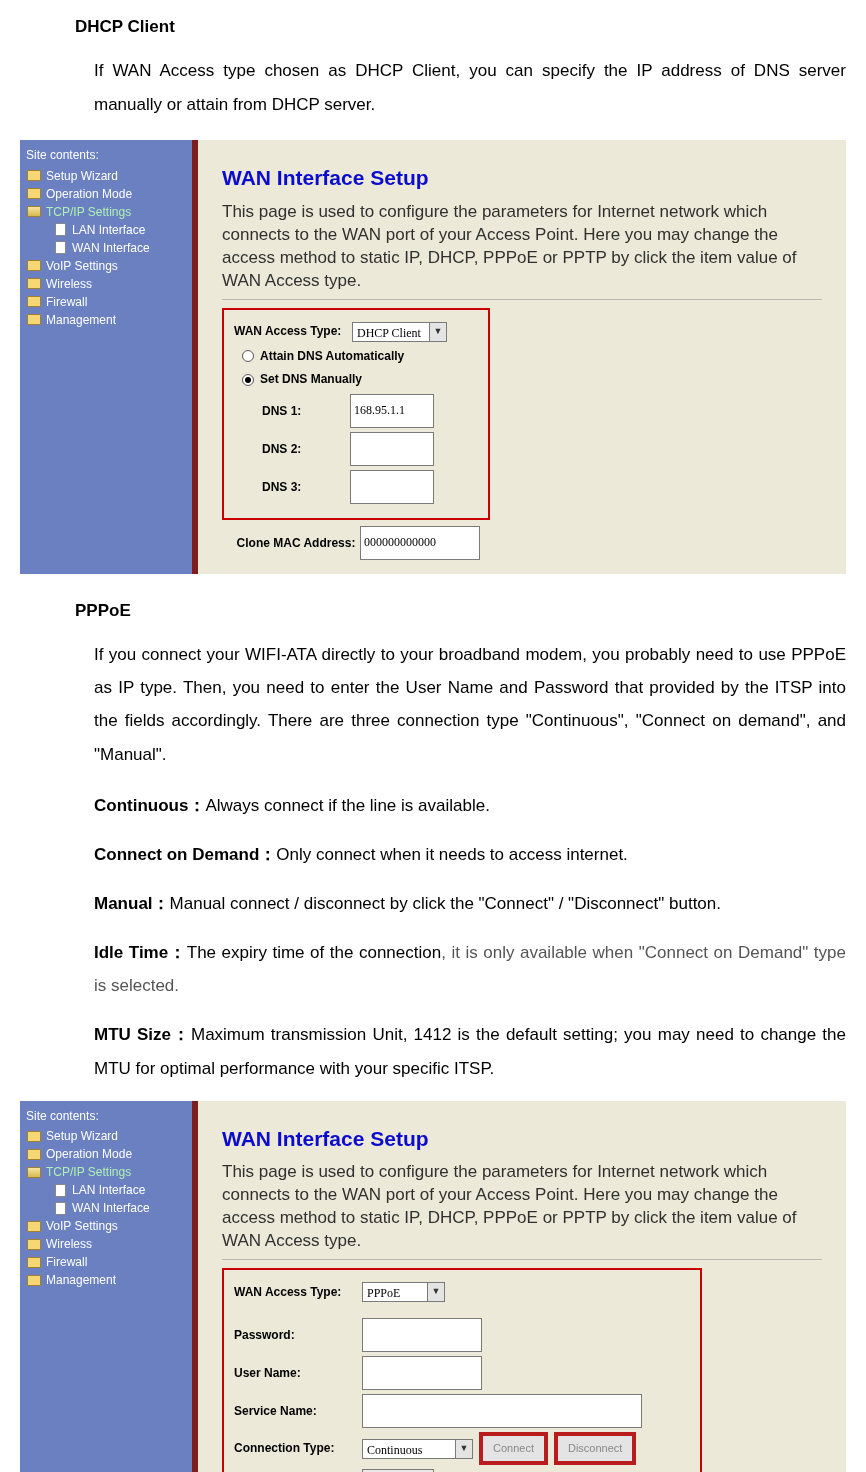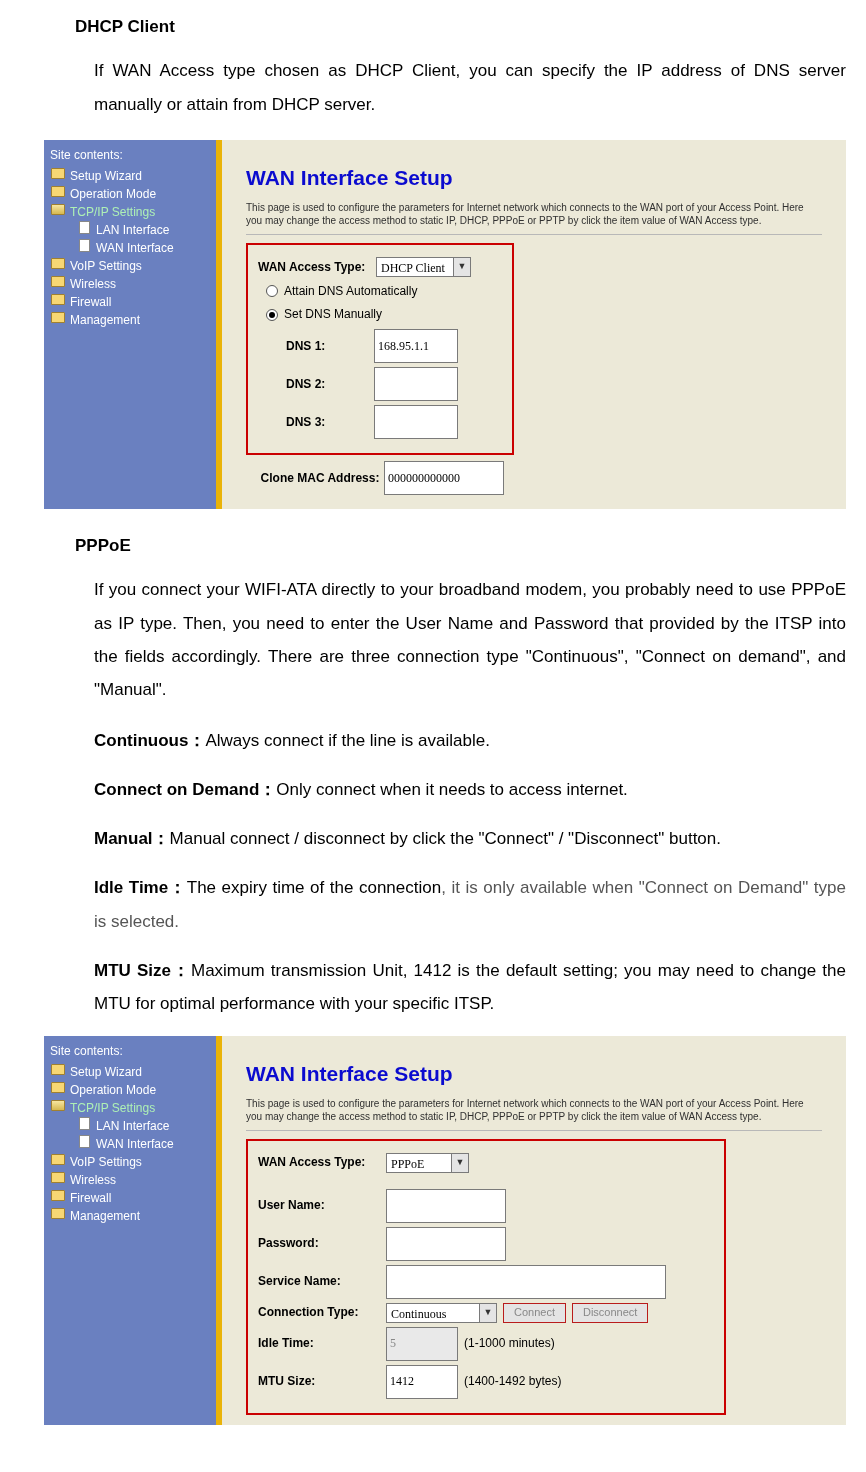--- a/index.html
+++ b/index.html
@@ -40,33 +40,33 @@
     display: flex;
     align-items: stretch;
     margin: 6px 0 24px 0;
     width: 100%;
   }
   .screenshot.first { height: auto; }
 
   .sidebar {
     width: 178px;
     background: #6a80c0;
-    border-right: 6px solid #eab308;
+    border-right: 6px solid #7f1d1d;
     padding: 4px 0 30px 2px;
     color: #ffffff;
     font-size: 12px;
-    margin-left: 24px;
   }
   .sidebar-title {
     color: #ffffff;
     font-size: 12px;
     margin: 2px 0 2px 4px;
   }
   .tree-row {
     display: flex;
+    align-items: center;
     height: 18px;
     padding-left: 4px;
     white-space: nowrap;
   }
   .indent-1 { padding-left: 30px; }
   .tree-icon { width: 16px; height: 14px; margin-right: 4px; display: inline-flex; align-items: center; justify-content: center; }
   .folder {
     width: 14px; height: 11px;
     background: #f7d774;
     border: 1px solid #a08030;
@@ -95,21 +95,21 @@
     position: relative;
   }
   .pane-title {
     color: #0b0bcf;
     font-weight: bold;
     font-size: 21px;
     margin-bottom: 6px;
   }
   .pane-desc {
     color: #303030;
-    font-size: 10px;
+    font-size: 17px;
     line-height: 1.35;
     margin-bottom: 6px;
   }
   .pane-hr { border: none; border-top: 1px solid #b8b8b8; margin: 4px 0 8px 0; }
 
   .form-box {
     border: 2px solid #ca0000;
     padding: 8px 10px 10px 10px;
     width: 268px;
     background: #ece9d8;
@@ -147,21 +147,21 @@
     align-items: center;
     justify-content: center;
     font-size: 9px;
     color: #333;
   }
 
   .radio-row {
     display: flex;
     align-items: center;
     font-size: 12px;
-    font-weight: normal;
+    font-weight: bold;
     margin: 5px 0 5px 8px;
     text-align: center;
   }
   .radio {
     width: 12px; height: 12px; border: 1px solid #555; border-radius: 50%; background: #fff; margin-right: 6px; display: inline-flex; align-items: center; justify-content: center;
   }
   .radio.checked::after { content: ""; width: 6px; height: 6px; border-radius: 50%; background: #000; }
 
   .txtinput {
     height: 20px;
@@ -182,22 +182,22 @@
 
   .after-box-row {
     display: flex;
     align-items: center;
     font-size: 12px;
     margin: 6px 0 4px 10px;
   }
   .after-box-row .lbl.bold { font-weight: bold; width: 128px; text-align: center; }
 
   .btn {
-    height: 20px;
-    border: 1px solid #b91c1c;
+    height: 33px;
+    border: 4px solid #b91c1c;
     background: #e4e4e4;
     color: #888;
     font-size: 11px;
     padding: 0 10px;
     margin-left: 6px;
     display: inline-flex;
     align-items: center;
   }
 
   .hint { font-size: 12px; margin-left: 6px; color: #000; }
@@ -388,26 +388,26 @@
       <div class="form-box wide">
         <div class="form-row bold-label">
           <span class="lbl wide">WAN Access Type:</span>
           <span class="sel-wrap">
             <span class="sel-val">PPPoE</span>
             <span class="sel-btn">▼</span>
           </span>
         </div>
         <div style="height:8px"></div>
         <div class="form-row bold-label">
+          <span class="lbl wide">Password:</span>
+          <input class="txtinput w2" type="password" style="">
+        </div>
+        <div class="form-row bold-label">
           <span class="lbl wide">User Name:</span>
           <input class="txtinput w2" style="">
-        </div>
-        <div class="form-row bold-label">
-          <span class="lbl wide">Password:</span>
-          <input class="txtinput w2" type="password" style="">
         </div>
         <div class="form-row bold-label">
           <span class="lbl wide">Service Name:</span>
           <input class="txtinput w3" style="">
         </div>
         <div class="form-row bold-label">
           <span class="lbl wide">Connection Type:</span>
           <span class="sel-wrap">
             <span class="sel-val w2">Continuous</span>
             <span class="sel-btn">▼</span>

